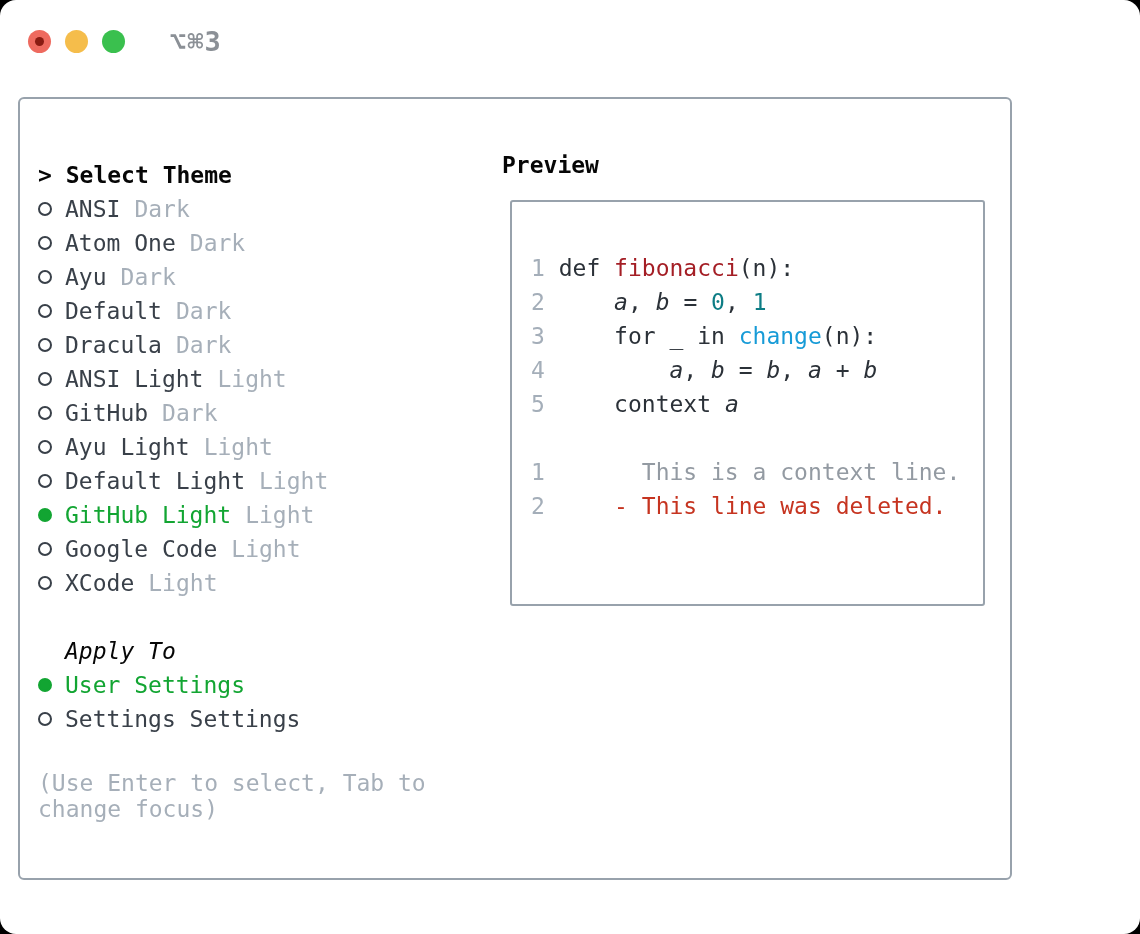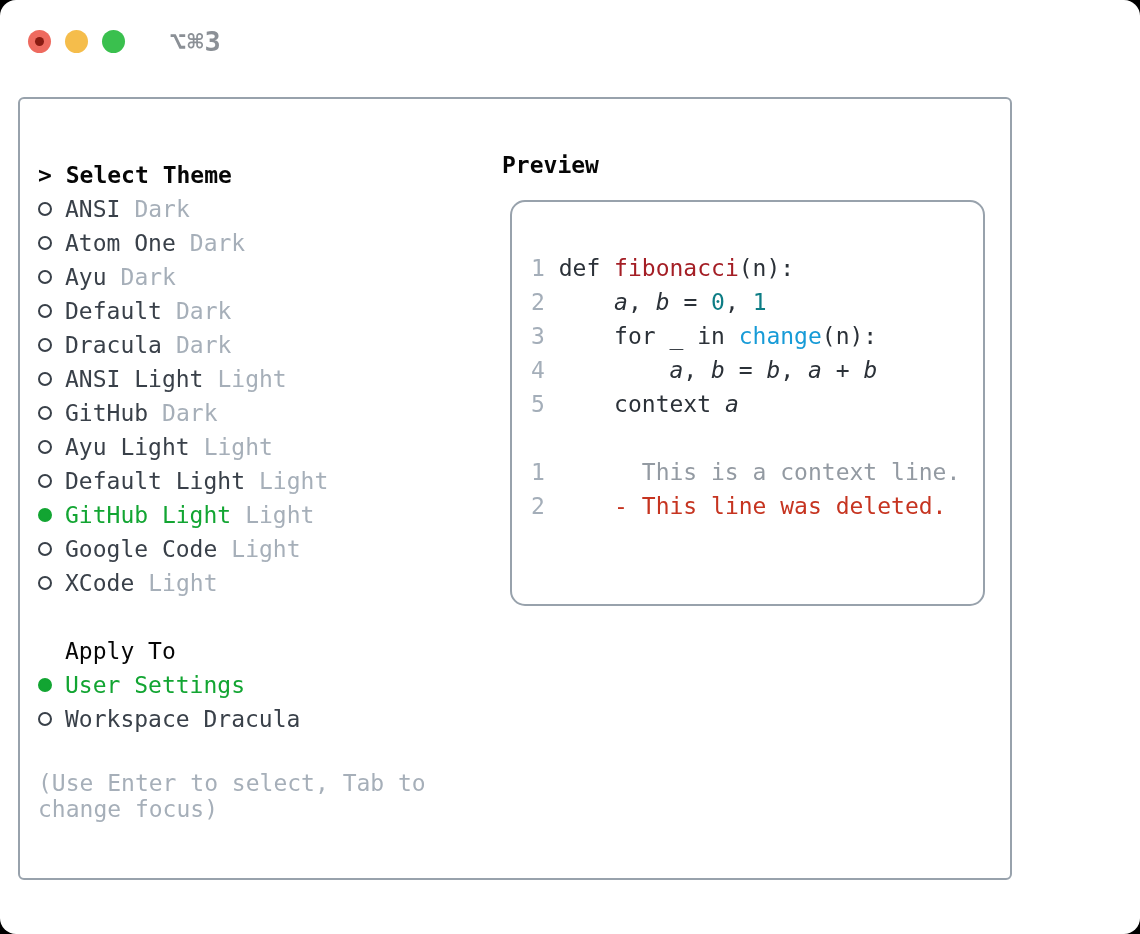--- a/index.html
+++ b/index.html
@@ -31,28 +31,28 @@
   .hdr{font-weight:bold;color:#060606;}
   .bullet{
     display:inline-block;width:14px;height:14px;box-sizing:border-box;
     border:2px solid #394049;border-radius:50%;vertical-align:middle;
     margin-right:13px;margin-top:-3px;background:transparent;
   }
   .selected .bullet{background:#12a532;border-color:#12a532;}
   .selected .t-name{color:#12a532;}
   .t-name{color:#394049;}
   .t-tag{color:#a6afb9;margin-left:14px;}
-  .apply-hdr{padding-left:27px;font-weight:500;color:#060606;}
+  .apply-hdr{padding-left:27px;font-weight:500;color:#060606;font-style:italic;}
   .hint{width:430px;line-height:26px;color:#a6afb9;white-space:normal;}
   
   .preview-title{position:absolute;left:482px;top:49px;height:34px;line-height:34px;
     font-size:23px;font-weight:bold;color:#060606;}
   .preview-box{
     position:absolute;left:490px;top:101px;width:475px;height:406px;
-    box-sizing:border-box;border:2px solid #98a2ac;border-radius:15px;
+    box-sizing:border-box;border:2px solid #98a2ac;border-radius:3px;
     padding:49px 0 8px 19px;font-size:23px;background:#fff;overflow:hidden;
   }
   .pline{height:34px;line-height:34px;white-space:pre;}
   .tk-ln{color:#a4aeb9;}
   .tk-d{color:#2b3138;}
   .tk-fn{color:#a41e25;}
   .tk-v{color:#2b3138;font-style:italic;}
   .tk-num{color:#0d7d85;}
   .tk-bi{color:#179bd7;}
   .tk-ctx{color:#939aa2;}
@@ -86,21 +86,21 @@
           <div class="row"><span class="bullet"></span><span class="t-name">Ayu Light</span><span class="t-tag">Light</span></div>
           <div class="row"><span class="bullet"></span><span class="t-name">Default Light</span><span class="t-tag">Light</span></div>
           <div class="row selected"><span class="bullet"></span><span class="t-name">GitHub Light</span><span class="t-tag">Light</span></div>
           <div class="row"><span class="bullet"></span><span class="t-name">Google Code</span><span class="t-tag">Light</span></div>
           <div class="row"><span class="bullet"></span><span class="t-name">XCode</span><span class="t-tag">Light</span></div>
         </div>
       <div class="row spacer"></div>
       <div class="row apply-hdr">Apply To</div>
       <div id="apply-items">
           <div class="row selected"><span class="bullet"></span><span class="t-name">User Settings</span></div>
-          <div class="row"><span class="bullet"></span><span class="t-name">Workspace Dracula</span></div>
+          <div class="row"><span class="bullet"></span><span class="t-name">Settings Settings</span></div>
         </div>
       <div class="row spacer"></div>
       <div class="hint">(Use Enter to select, Tab to change focus)</div>
     </div>
 
     <div class="preview-title">Preview</div>
 
     <div class="preview-box">
       <div id="code-lines">
           <div class="pline"><span class="tk-ln">1</span><span class="tk-d"> def </span><span class="tk-fn">fibonacci</span><span class="tk-d">(n):</span></div>

